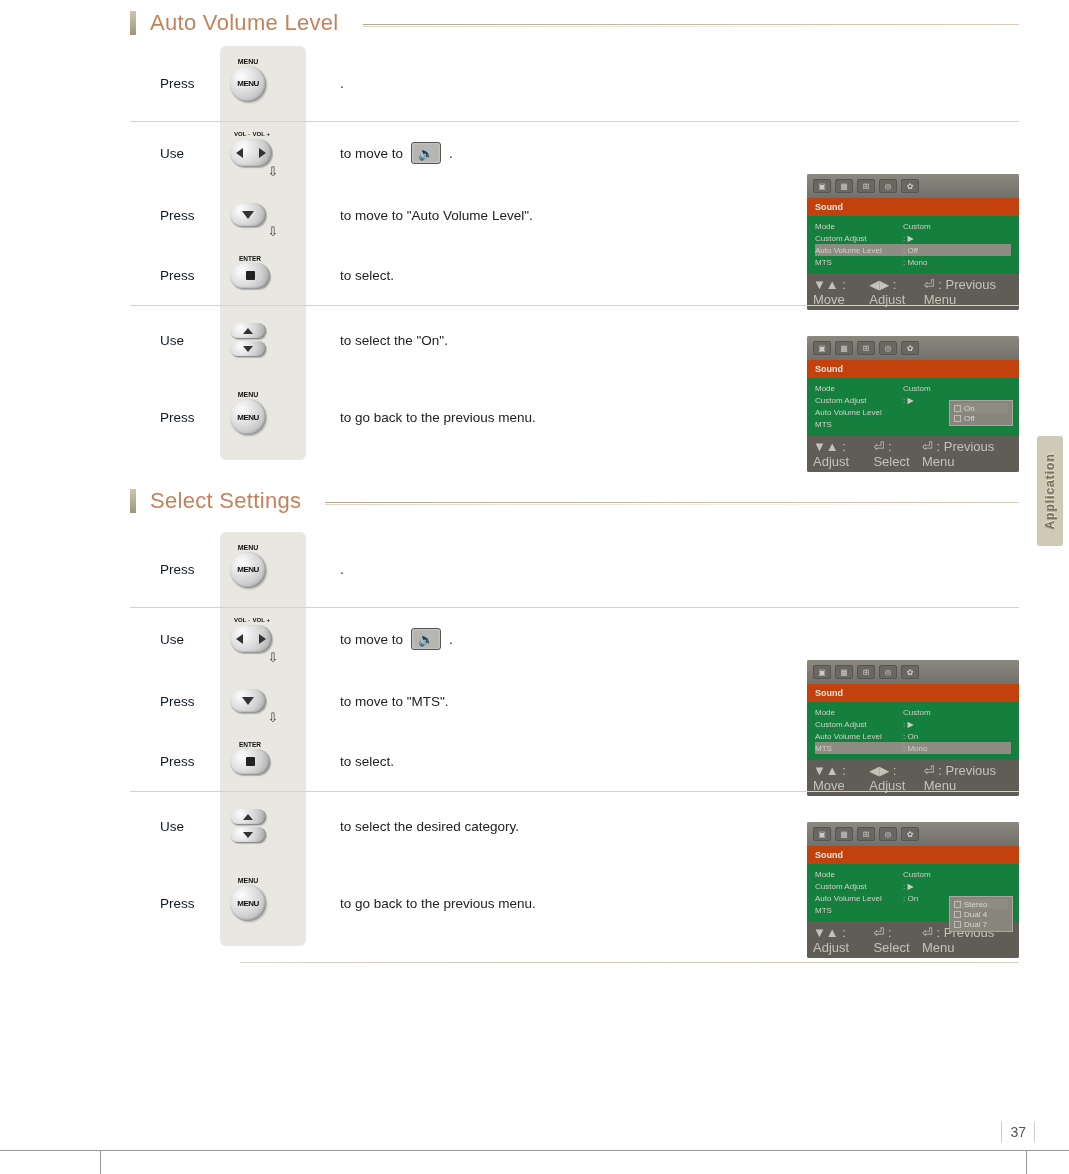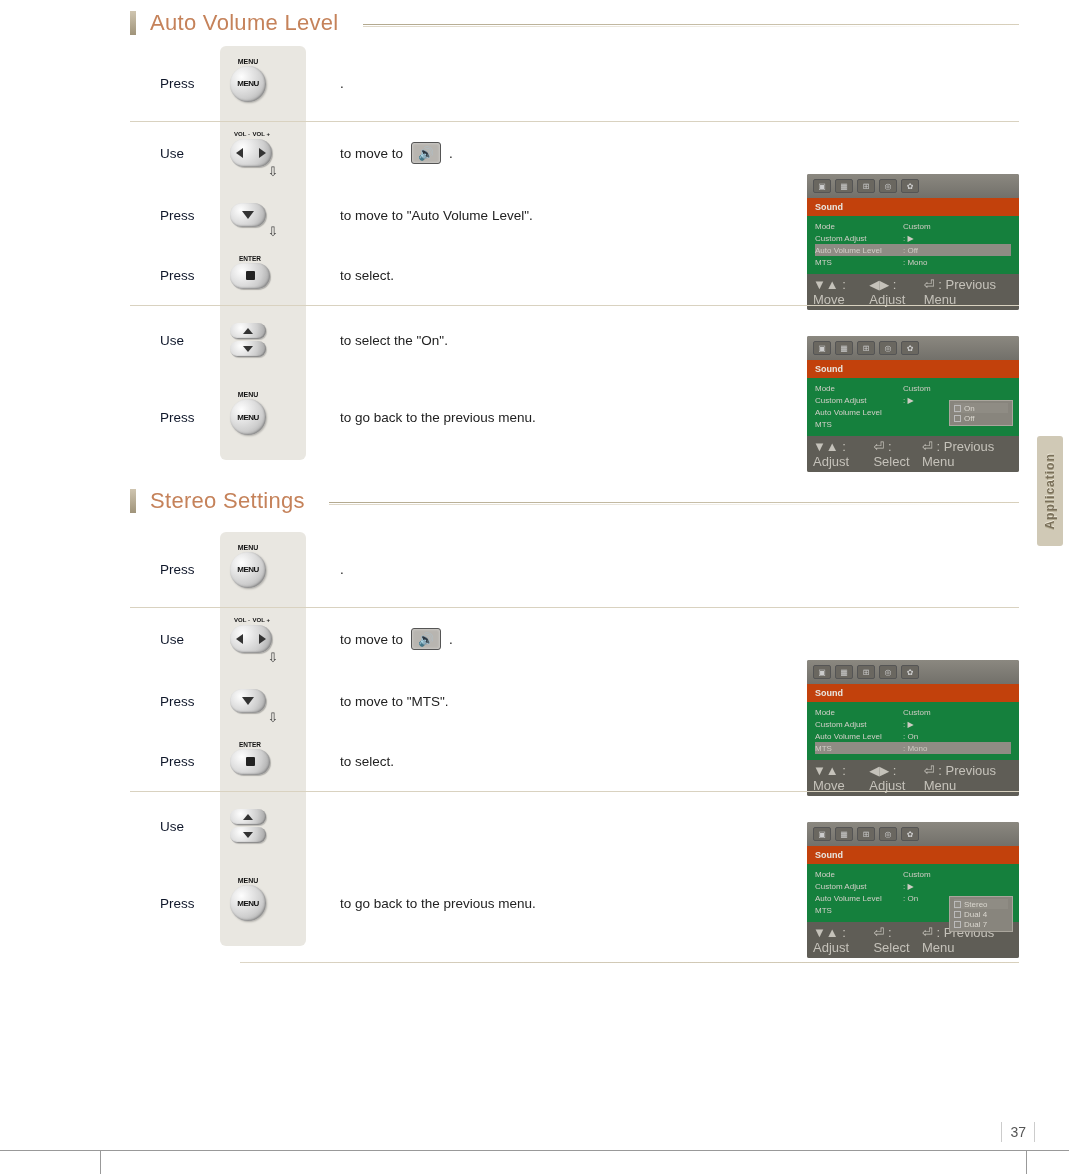--- a/index.html
+++ b/index.html
@@ -440,21 +440,21 @@
           <span class="lbl">MENU</span>
           <span class="menu-glyph">MENU</span>
         </div>
       </div>
       <div class="desc">to go back to the previous menu.</div>
     </div>
   </div>
 
   <div class="section-header" style="margin-top:28px;">
     <div class="sh-bar-left"></div>
-    <div class="sh-title">Stereo Settings</div>
+    <div class="sh-title">Select Settings</div>
     <div class="sh-rule"></div>
   </div>
 
   <div class="steps-wrap" style="margin-top:18px;">
     <div class="btn-col"></div>
 
     <div class="osd osd3s">
       <div class="osd-head">
         <div class="ic">▣</div>
         <div class="ic">▦</div>
@@ -596,20 +596,21 @@
       <div class="btn-cell">
         <div class="updown-btn">
           <div class="half">
               <span class="tri-u-s"></span>
             </div>
           <div class="half">
               <span class="tri-d-s"></span>
             </div>
         </div>
       </div>
+      <div class="desc">to select the desired category.</div>
     </div>
 
     <div class="step-row no-border" style="height:86px;">
       <div class="verb">Press</div>
       <div class="btn-cell">
         <div class="round-btn">
           <span class="lbl">MENU</span>
           <span class="menu-glyph">MENU</span>
         </div>
       </div>

